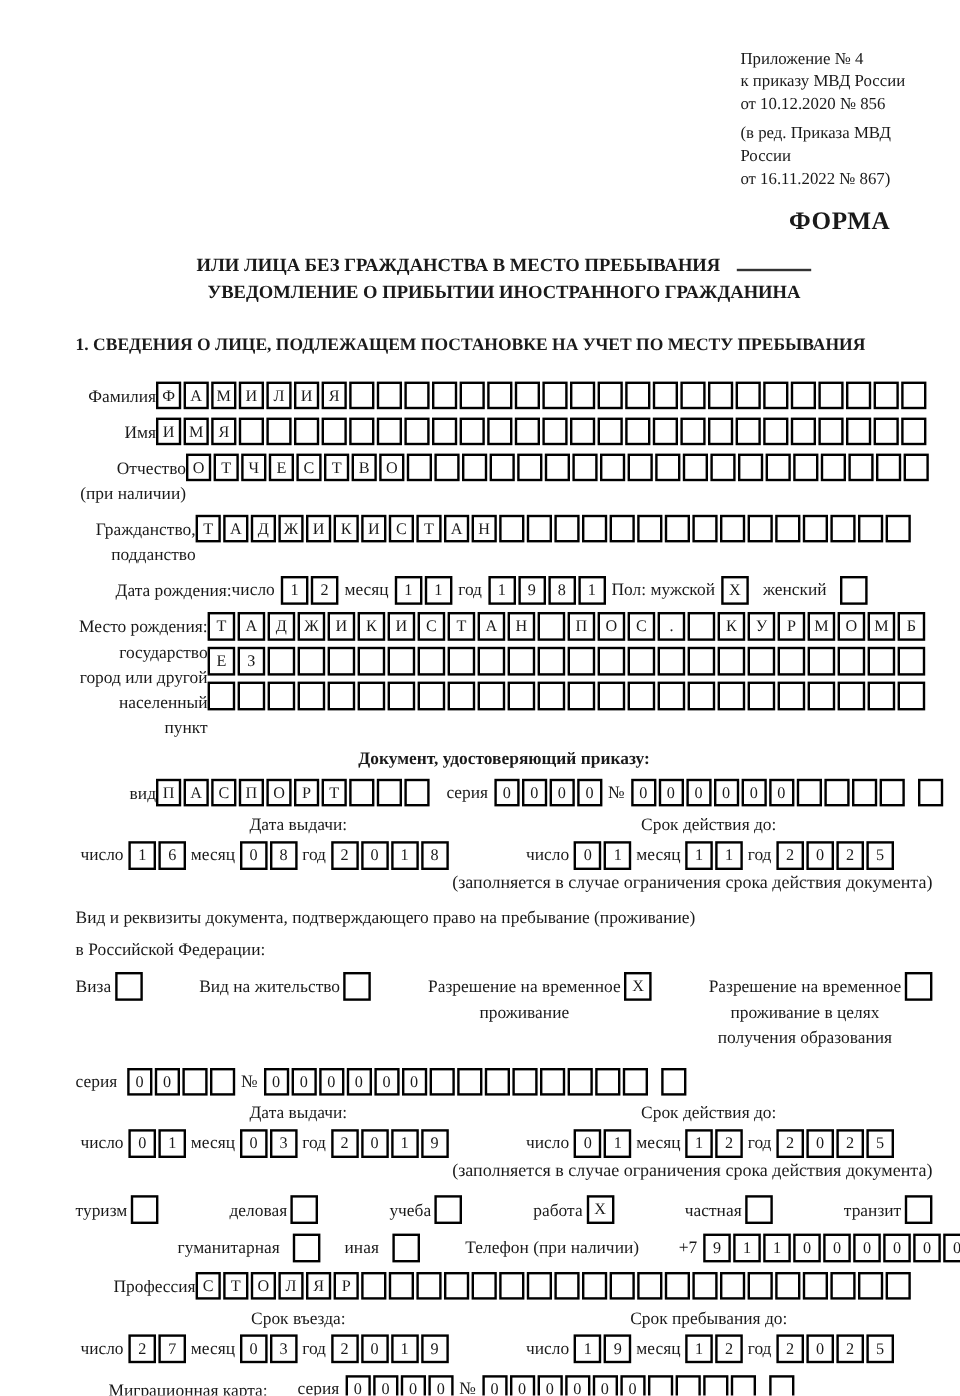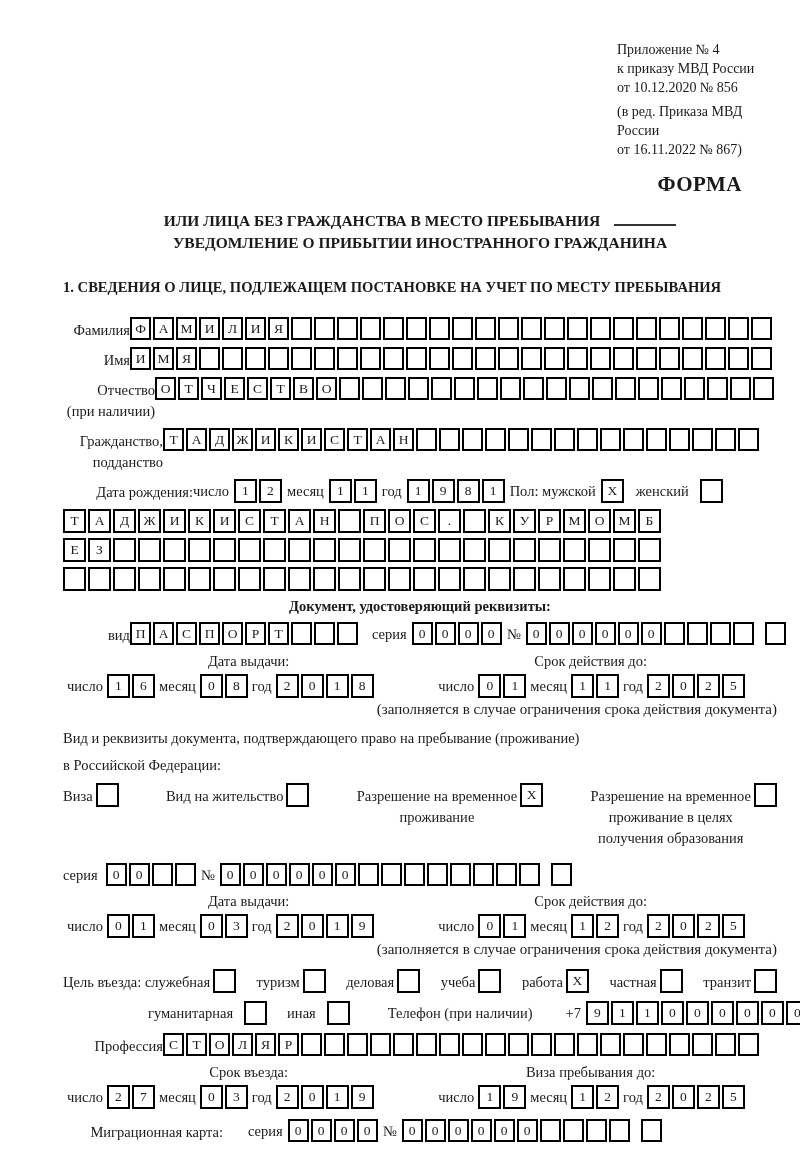--- a/index.html
+++ b/index.html
@@ -234,20 +234,24 @@
         <span class="cell">8</span>
         <span class="cell">1</span>
       </span>
     <span class="word">Пол: мужской</span>
     <span class="cell cb">X</span>
     <span class="word" style="margin-left:12px;">женский</span>
     <span class="cell cb" style="margin-left:6px;"></span>
   </div>
 
   <div class="row mt4">
+    <span class="lbl w110">Место рождения:
+государство
+город или другой
+населенный пункт</span>
     <span class="stack">
       <span class="cells wide">
           <span class="cell">Т</span>
           <span class="cell">А</span>
           <span class="cell">Д</span>
           <span class="cell">Ж</span>
           <span class="cell">И</span>
           <span class="cell">К</span>
           <span class="cell">И</span>
           <span class="cell">С</span>
@@ -316,21 +320,21 @@
           <span class="cell"></span>
           <span class="cell"></span>
           <span class="cell"></span>
           <span class="cell"></span>
           <span class="cell"></span>
           <span class="cell"></span>
         </span>
     </span>
   </div>
 
-  <div class="center-head">Документ, удостоверяющий реквизиты:</div>
+  <div class="center-head">Документ, удостоверяющий приказу:</div>
 
   <div class="row">
     <span class="lbl w67">вид</span>
     <span class="cells">
         <span class="cell">П</span>
         <span class="cell">А</span>
         <span class="cell">С</span>
         <span class="cell">П</span>
         <span class="cell">О</span>
         <span class="cell">Р</span>
@@ -507,24 +511,20 @@
             <span class="cell">0</span>
             <span class="cell">2</span>
             <span class="cell">5</span>
           </span>
       </div>
     </div>
   </div>
   <div class="note">(заполняется в случае ограничения срока действия документа)</div>
 
   <div class="purpose">
-    <span class="cbitem">
-      <span class="word">Цель въезда: служебная</span>
-      <span class="cell cb"></span>
-    </span>
     <span class="cbitem">
       <span class="word">туризм</span>
       <span class="cell cb"></span>
     </span>
     <span class="cbitem">
       <span class="word">деловая</span>
       <span class="cell cb"></span>
     </span>
     <span class="cbitem">
       <span class="word">учеба</span>
@@ -613,21 +613,21 @@
         <span class="word">год</span>
         <span class="cells wide">
             <span class="cell">2</span>
             <span class="cell">0</span>
             <span class="cell">1</span>
             <span class="cell">9</span>
           </span>
       </div>
     </div>
     <div class="dcol right">
-      <div class="dlabel">Виза пребывания до:</div>
+      <div class="dlabel">Срок пребывания до:</div>
       <div class="dline">
         <span class="word first">число</span>
         <span class="cells wide">
             <span class="cell">1</span>
             <span class="cell">9</span>
           </span>
         <span class="word">месяц</span>
         <span class="cells wide">
             <span class="cell">1</span>
             <span class="cell">2</span>

